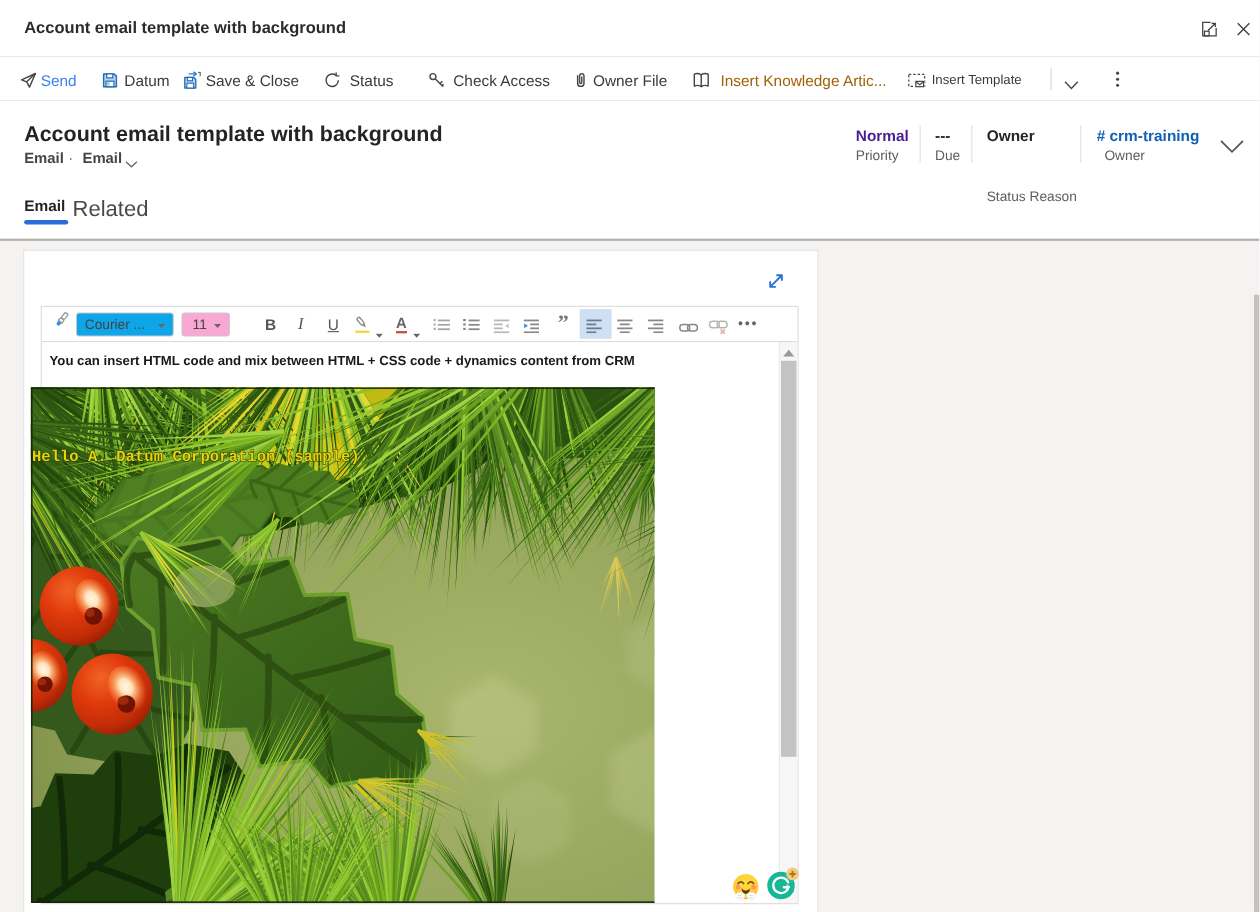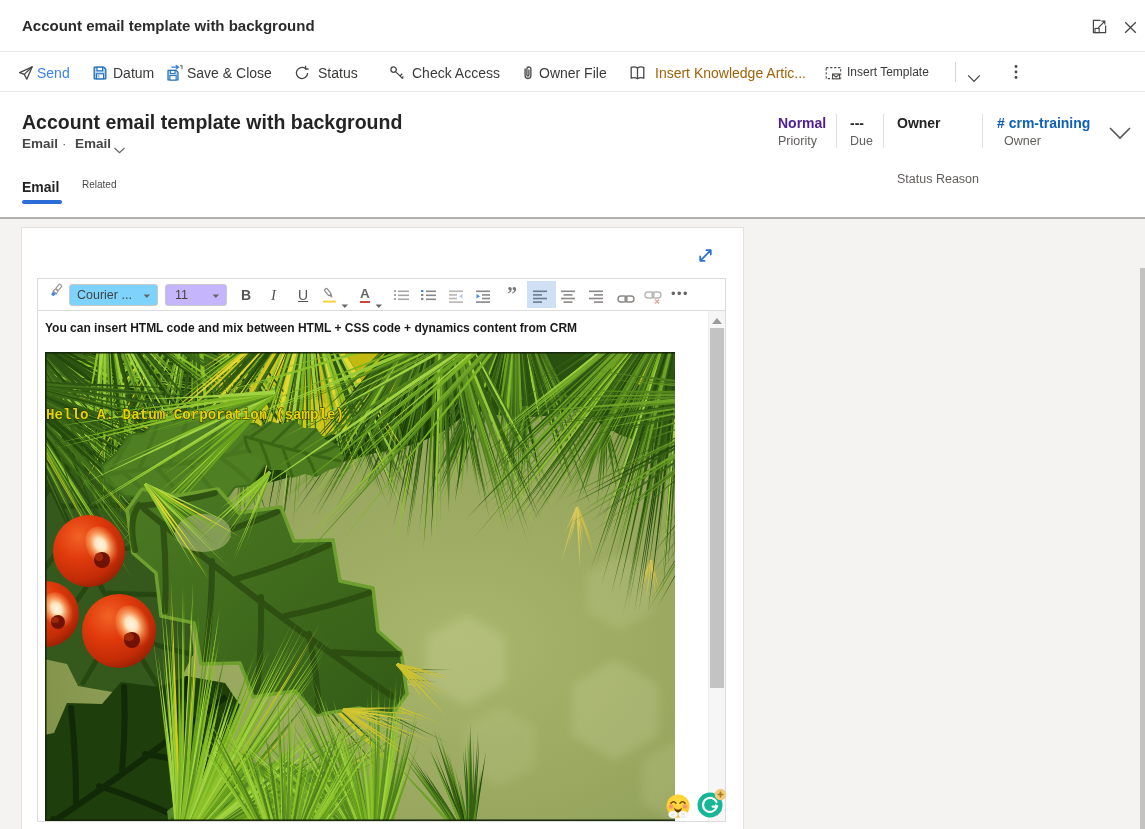--- a/index.html
+++ b/index.html
@@ -89,43 +89,43 @@
 <div class="abs vdiv" style="left:883px"></div>
 <span class="abs" style="left:897px;top:115px;font-size:14px;font-weight:700;color:#242424;white-space:nowrap;">Owner</span>
 <span class="abs" style="left:897px;top:134px;font-size:12.5px;color:#605e5c;white-space:nowrap;margin-top:38px;">Status Reason</span>
 <div class="abs vdiv" style="left:982px"></div>
 <span class="abs" style="left:997px;top:115px;font-size:14px;font-weight:700;color:#1160b7;white-space:nowrap;"># crm-training</span>
 <span class="abs" style="left:1004px;top:134px;font-size:12.5px;color:#605e5c;white-space:nowrap;">Owner</span>
 <span class="abs" style="left:1108px;top:126px;"><svg width="24" height="14" viewBox="0 0 24 14" style="">
       <path d="M2 2 L12 12 L22 2" fill="none" stroke="#555" stroke-width="1.6"></path>
     </svg></span>
 <span class="abs" style="left:22px;top:179px;font-size:14px;font-weight:700;color:#242424;white-space:nowrap;">Email</span>
-<span class="abs" style="left:82px;top:179px;font-size:10px;color:#494847;white-space:nowrap;">Related</span>
+<span class="abs" style="left:66px;top:179px;font-size:20px;color:#494847;white-space:nowrap;">Related</span>
 <div class="abs" style="left:22px;top:200px;width:40px;height:3.5px;background:#2b6cd6;border-radius:2px"></div>
 <div class="abs" style="left:0;top:217px;width:1145px;height:612px;background:#f4f3f2;border-top:2px solid #b3b1af"></div>
 <div class="abs" style="left:21px;top:227px;width:723px;height:602px;background:#fff;border:1px solid #e3e1df;border-bottom:none"></div>
 <span class="abs" style="left:697px;top:247px;"><svg width="17" height="17" viewBox="0 0 17 17" style="">
       <path d="M3.2 13.8 L13.8 3.2 M13.8 3.2 h-4.4 M13.8 3.2 v4.4 M3.2 13.8 h4.4 M3.2 13.8 v-4.4" fill="none" stroke="#2a6fdb" stroke-width="1.7" stroke-linecap="round" stroke-linejoin="round"></path>
     </svg></span>
 <div class="abs" style="left:37px;top:278px;width:689px;height:544px;border:1px solid #dcdcdc;background:#fff"></div>
 <div class="abs" style="left:38px;top:310px;width:687px;height:1px;background:#dcdcdc"></div>
 <span class="abs" style="left:48px;top:282px;"><svg width="17" height="17" viewBox="0 0 17 17" style="">
       <g transform="rotate(40 8 8)">
         <rect x="6.7" y="1" width="3.4" height="6" rx="1" fill="none" stroke="#9a9896" stroke-width="1.2"></rect>
         <path d="M6.9 7.6 h3.4 l.5 3 h-4.4 Z" fill="none" stroke="#9a9896" stroke-width="1.1"></path>
         <path d="M6.6 11 h4 l-.6 3.6 h-2.8 Z" fill="#3f8ae0"></path>
       </g>
     </svg></span>
-<div class="abs" style="left:69px;top:284px;width:89px;height:22px;border:1px solid #c8c8c8;border-radius:3px;background:#7dd3fc">
+<div class="abs" style="left:69px;top:284px;width:89px;height:22px;border:1px solid #c8c8c8;border-radius:3px;background:#0ea5e9">
     <span style="position:absolute;left:7px;top:3px;font-size:12.5px;color:#444;font-family:'Liberation Sans',sans-serif">Courier ...</span>
     <svg width="8" height="5" viewBox="0 0 8 5" style="position:absolute;right:6px;top:9px">
       <path d="M0.6 0.5 l3.2 3.6 3.2-3.6Z" fill="#666"></path>
     </svg>
   </div>
-<div class="abs" style="left:165px;top:284px;width:62px;height:22px;border:1px solid #c8c8c8;border-radius:3px;background:#c4b5fd">
+<div class="abs" style="left:165px;top:284px;width:44px;height:22px;border:1px solid #c8c8c8;border-radius:3px;background:#f9a8d4">
     <span style="position:absolute;left:9px;top:3px;font-size:12.5px;color:#444;font-family:'Liberation Sans',sans-serif">11</span>
     <svg width="8" height="5" viewBox="0 0 8 5" style="position:absolute;right:6px;top:9px">
       <path d="M0.6 0.5 l3.2 3.6 3.2-3.6Z" fill="#666"></path>
     </svg>
   </div>
 <span class="abs" style="left:241px;top:287px;font-size:14px;font-weight:700;color:#555;white-space:nowrap;">B</span>
 <span class="abs" style="left:271px;top:287px;font-size:15px;color:#555;white-space:nowrap;font-style:italic;font-family:'Liberation Serif',serif;">I</span>
 <span class="abs" style="left:298px;top:287px;font-size:14px;color:#555;white-space:nowrap;text-decoration:underline;">U</span>
 <span class="abs" style="left:322px;top:287px;"><svg width="16" height="16" viewBox="0 0 16 16" style="">
       <g transform="rotate(-40 8 8)">
@@ -195,21 +195,21 @@
       <rect x="1" y="3" width="9" height="6" rx="3" fill="none" stroke="#8a8886" stroke-width="1.4"></rect>
       <rect x="8" y="3" width="9" height="6" rx="3" fill="none" stroke="#8a8886" stroke-width="1.4"></rect>
     </svg></span>
 <span class="abs" style="left:644px;top:290px;"><svg width="18" height="14" viewBox="0 0 18 14" style="">
       <rect x="1" y="2" width="9" height="6" rx="3" fill="none" stroke="#b8b6b4" stroke-width="1.4"></rect>
       <rect x="8" y="2" width="9" height="6" rx="3" fill="none" stroke="#b8b6b4" stroke-width="1.4"></rect>
       <path d="M11 9.5 l4 4 m0 -4 l-4 4" stroke="#e8a49c" stroke-width="1.3"></path>
     </svg></span>
 <span class="abs" style="left:671px;top:286px;font-size:13px;color:#666;white-space:nowrap;letter-spacing:1.5px;">•••</span>
 <span class="abs" style="left:45px;top:321px;font-size:12px;font-weight:700;color:#1a1a1a;white-space:nowrap;">You can insert HTML code and mix between HTML + CSS code + dynamics content from CRM</span>
-<div class="abs" style="left:45px;top:352px;width:630px;height:469px;overflow:hidden">
+<div class="abs" style="left:28px;top:352px;width:567px;height:469px;overflow:hidden">
     <svg width="657" height="469" viewBox="0 0 657 469" style="display:block">
       <defs>
 <radialGradient id="bggrad" cx="63%" cy="62%" r="80%">
 <stop offset="0" stop-color="#a9b66c"></stop>
           <stop offset=".55" stop-color="#96a55d"></stop>
 <stop offset="1" stop-color="#75873e"></stop>
         </radialGradient>
 <filter id="blur2" x="-30%" y="-30%" width="160%" height="160%">
           <feGaussianBlur stdDeviation="5"></feGaussianBlur>
         </filter>

